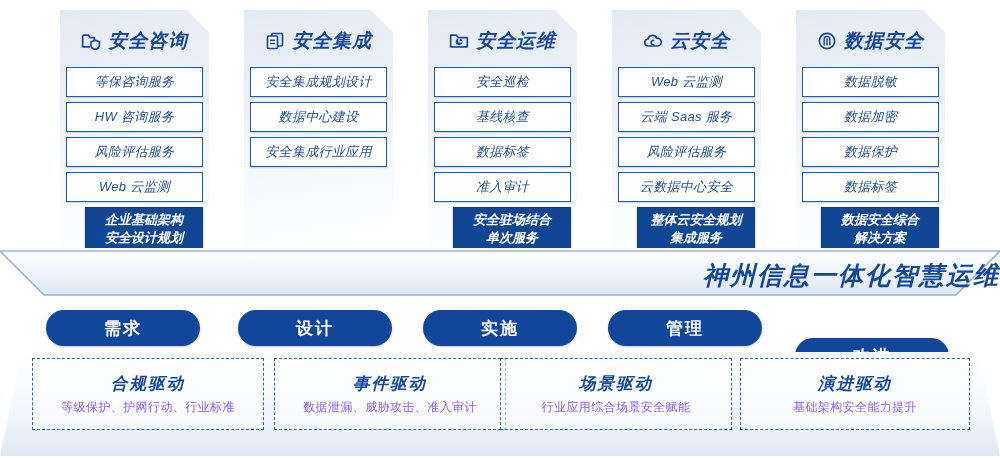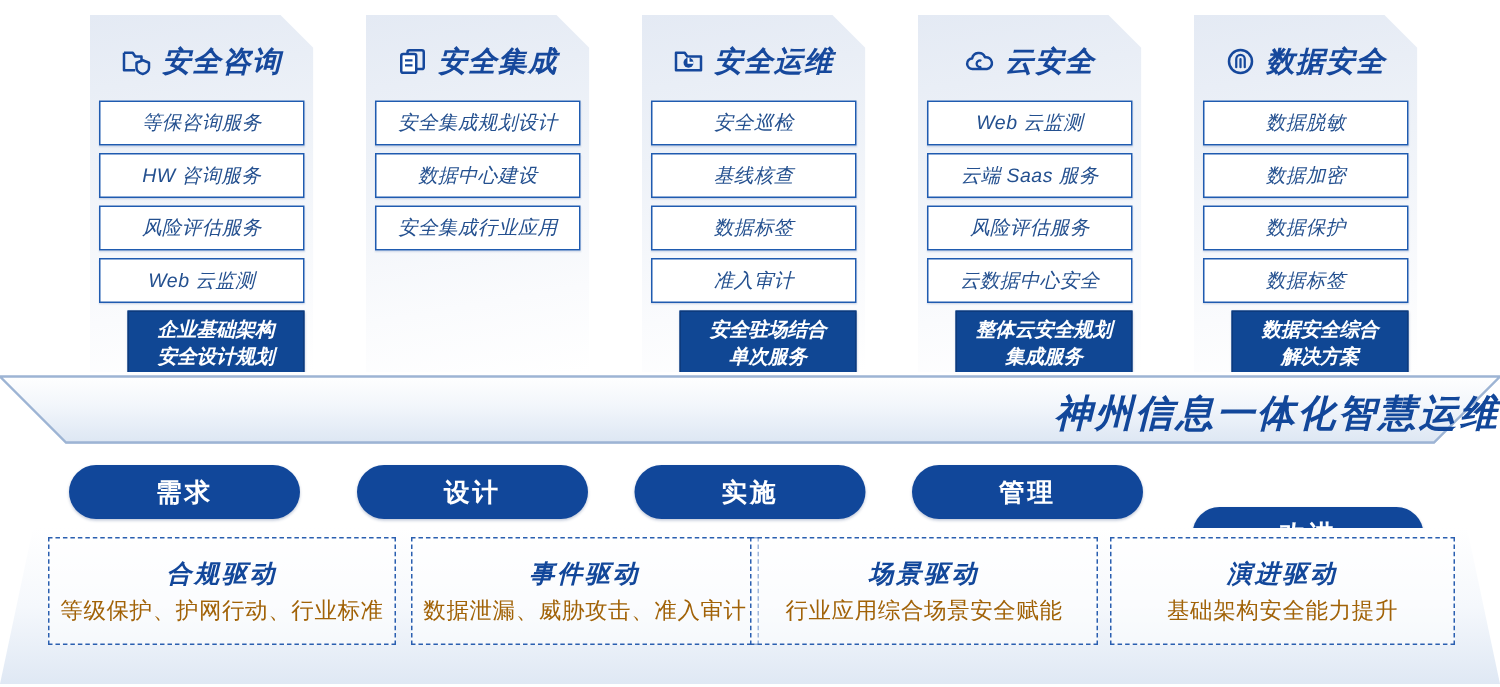--- a/index.html
+++ b/index.html
@@ -86,21 +86,21 @@
     position:absolute;top:0;height:70px;
     border:1.6px dashed #2a5fb0;
     background:rgba(255,255,255,.55);
     display:flex;flex-direction:column;align-items:center;justify-content:center;
   }
   .driver .d-title{
     color:#12479a;font-size:16.5px;font-weight:bold;letter-spacing:2px;
     font-style:italic;margin-bottom:4px;
   }
   .driver .d-sub{
-    color:#a16207;font-size:15px;letter-spacing:.4px;white-space:nowrap;
+    color:#8b5cf6;font-size:12px;letter-spacing:.4px;white-space:nowrap;
   }
 </style>
 </head>
 <body>
 
 <div id="stage">
 
   <div class="cols">
 
     <div class="col" style="left:60px;">

